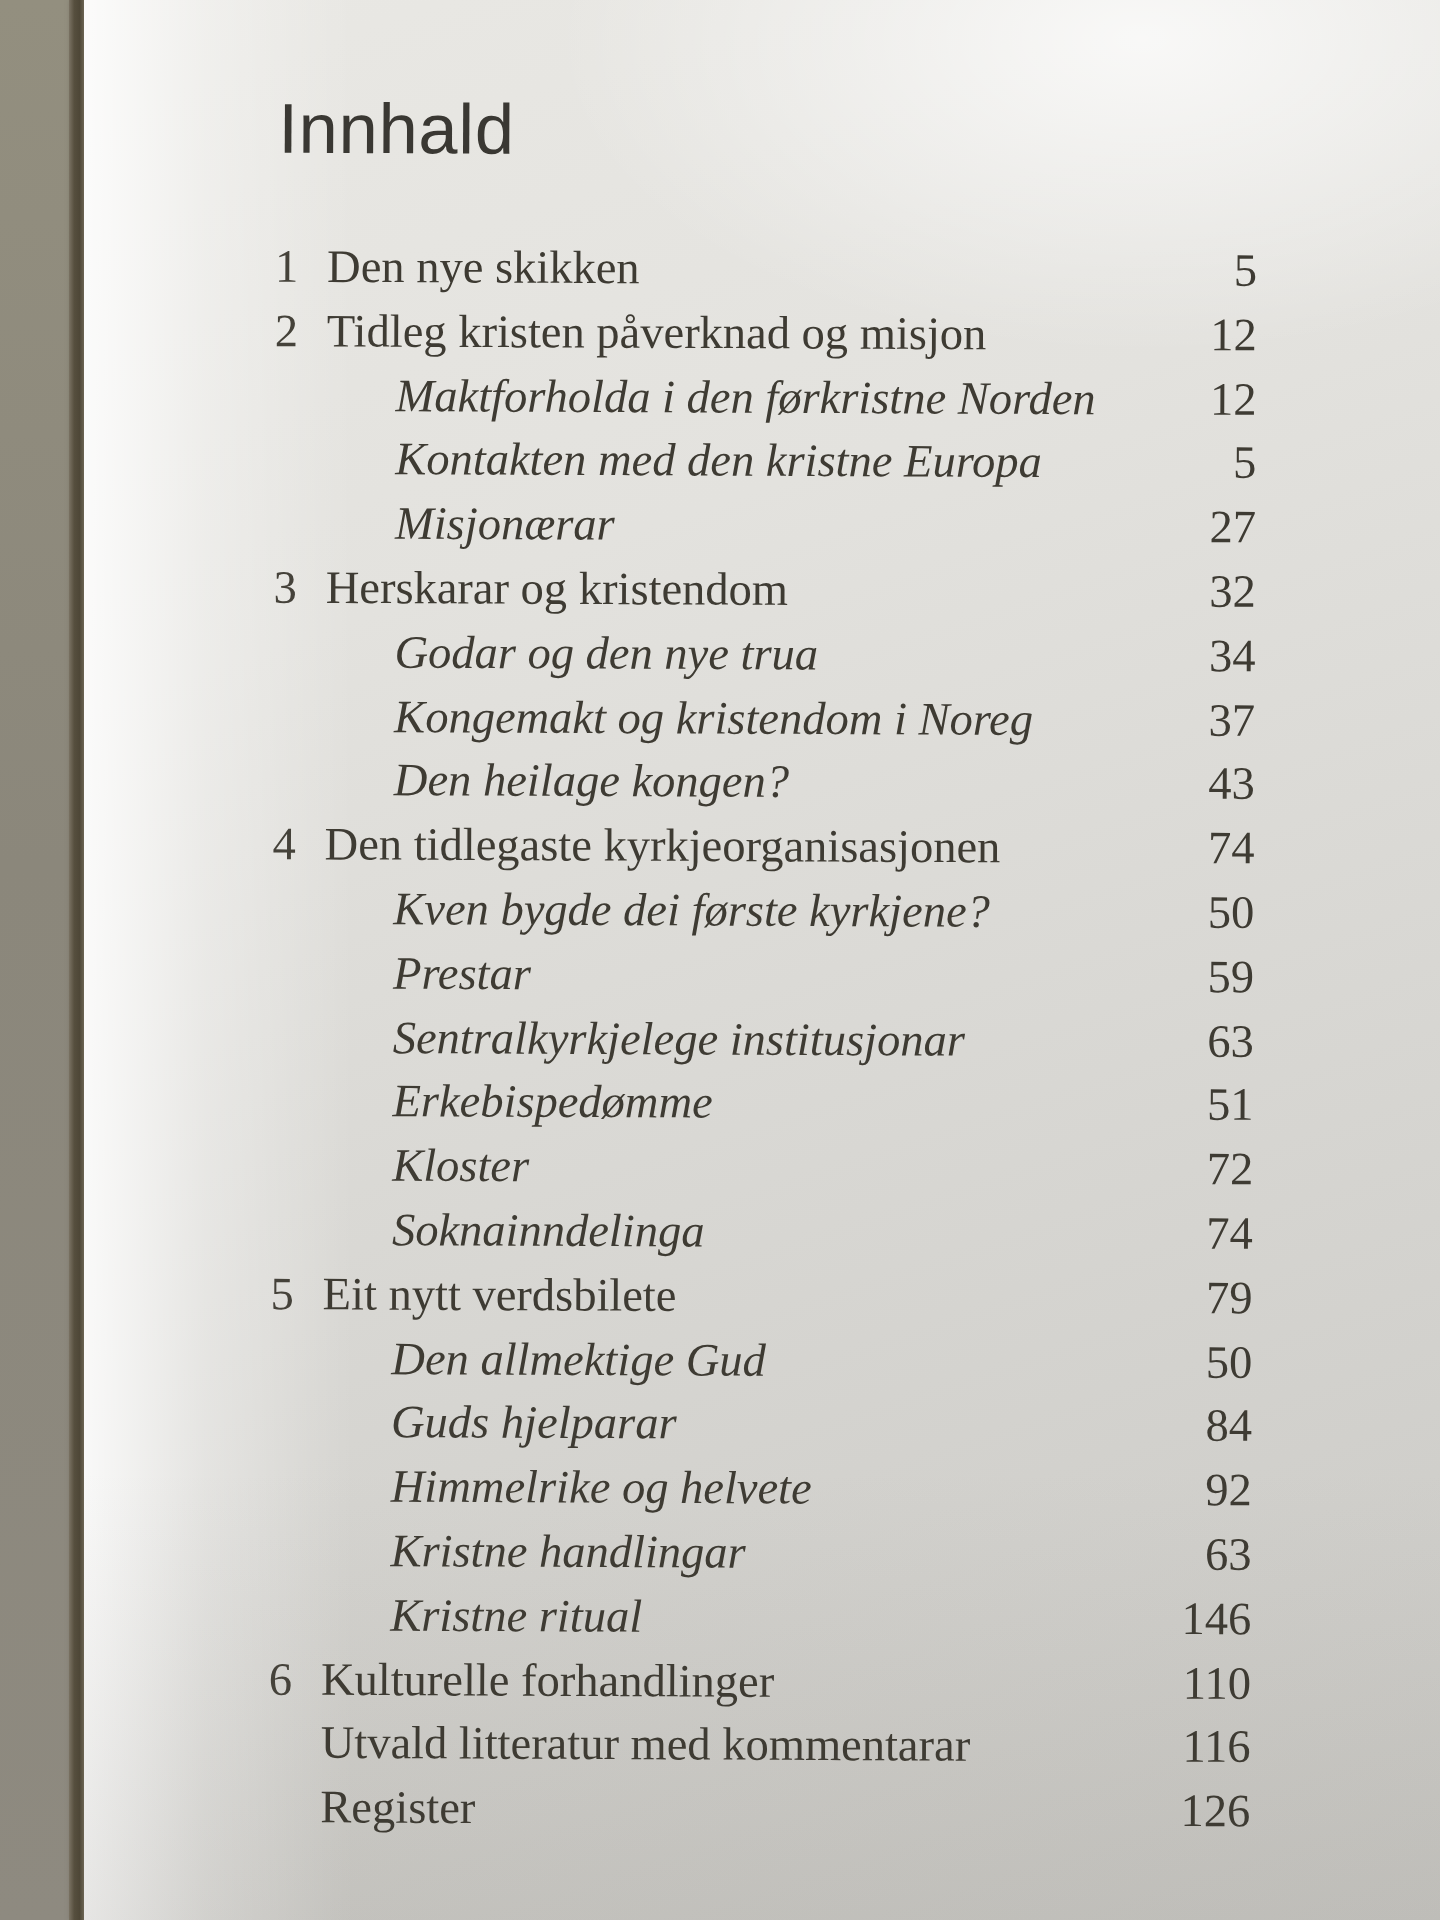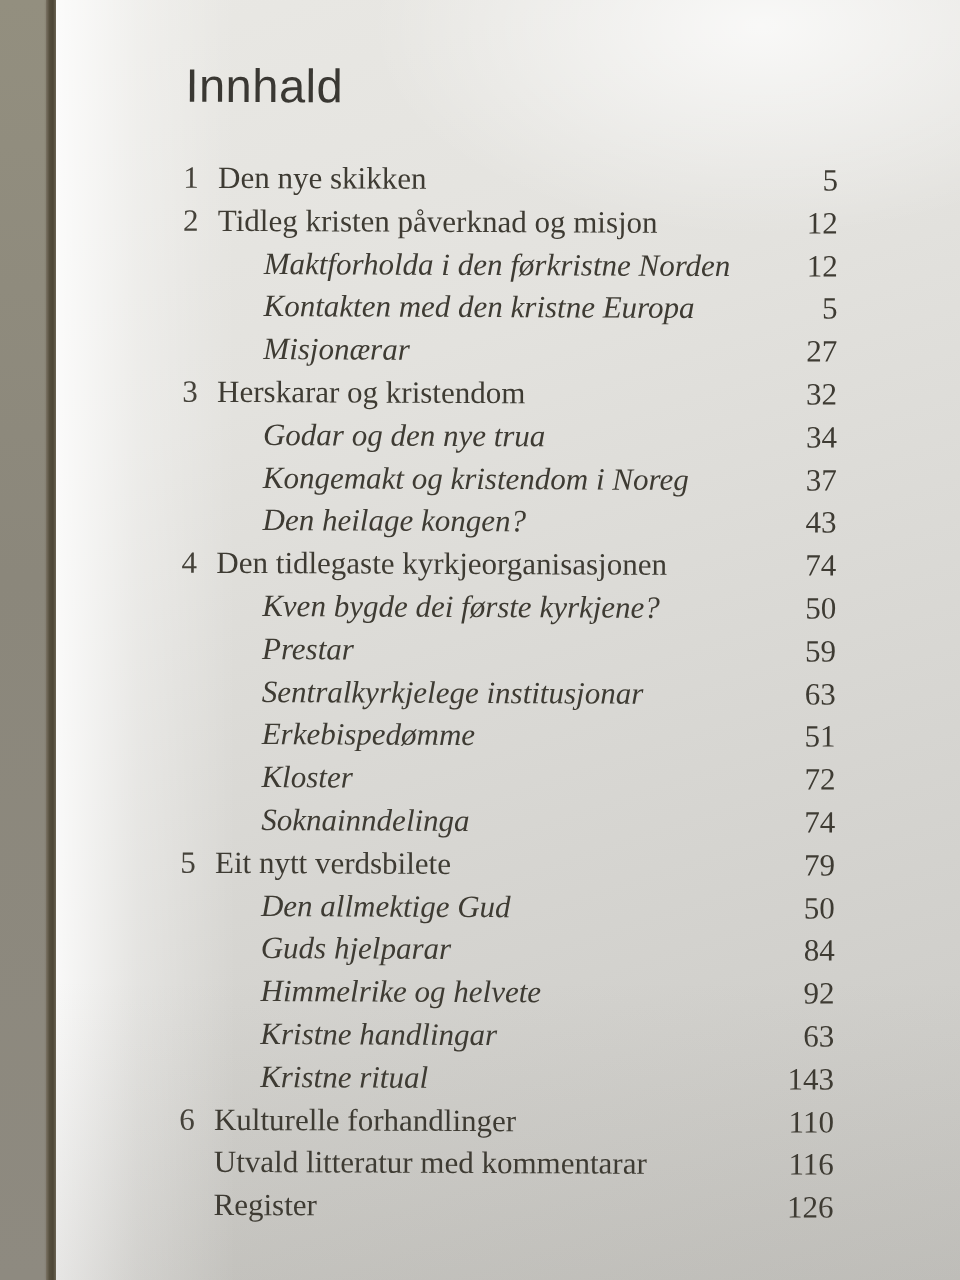--- a/index.html
+++ b/index.html
@@ -208,21 +208,21 @@
     <span class="pg">92</span>
   </div>
           <div class="row sub">
     <span class="num"></span>
     <span class="label">Kristne handlingar</span>
     <span class="pg">63</span>
   </div>
           <div class="row sub">
     <span class="num"></span>
     <span class="label">Kristne ritual</span>
-    <span class="pg">143</span>
+    <span class="pg">146</span>
   </div>
           <div class="row">
     <span class="num">6</span>
     <span class="label">Kulturelle forhandlinger</span>
     <span class="pg">110</span>
   </div>
           <div class="row">
     <span class="num"></span>
     <span class="label">Utvald litteratur med kommentarar</span>
     <span class="pg">116</span>

